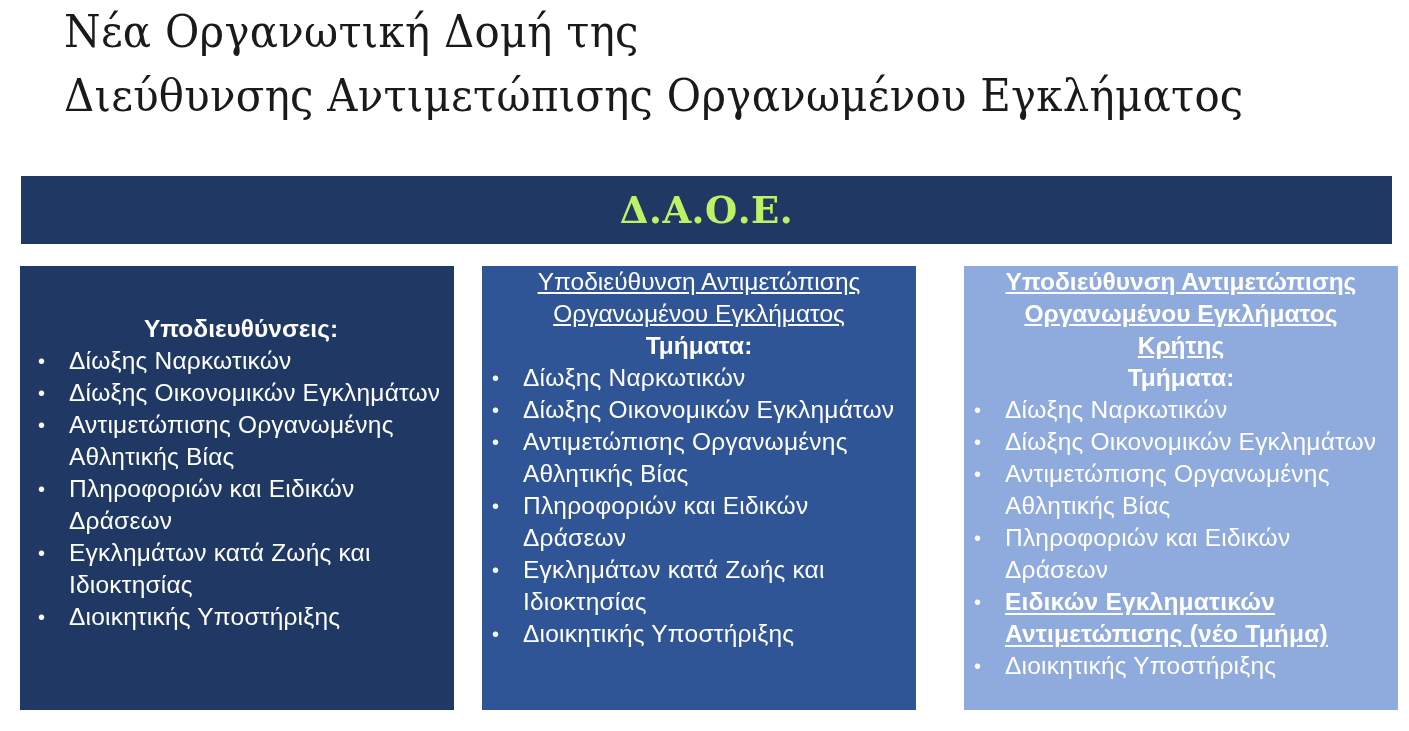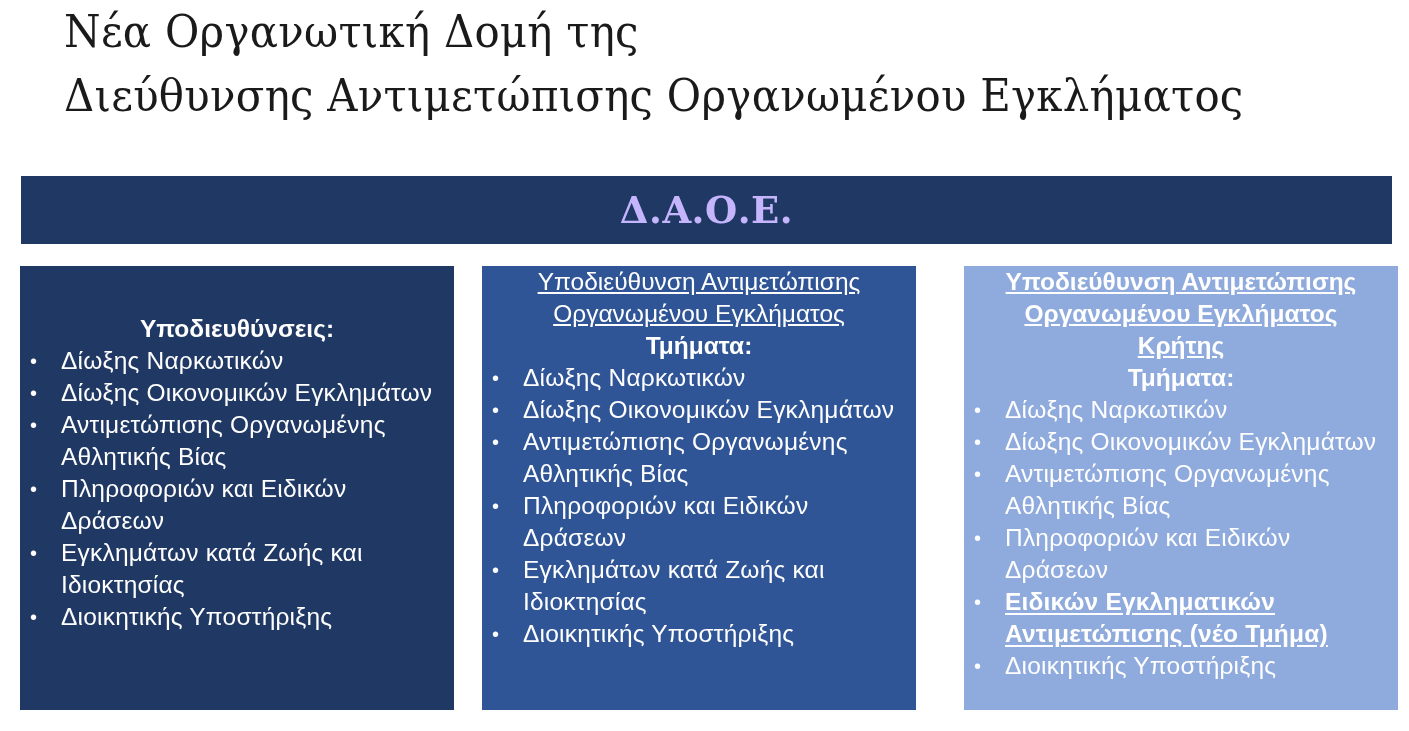--- a/index.html
+++ b/index.html
@@ -1,22 +1,22 @@
 <!DOCTYPE html>
 <html><head>
 <meta charset="utf-8">
 <style>
   html, body { margin:0; padding:0; }
   body { width:1409px; height:731px; background:#ffffff; position:relative; overflow:hidden; font-family:"Liberation Sans", sans-serif; }
   .title { position:absolute; left:64px; top:0; margin:0; font-family:"DejaVu Serif", serif; font-weight:normal; color:#1a1a1a; font-size:45px; line-height:64px; letter-spacing:0.3px; transform:scaleX(0.93); transform-origin:left top; }
   .title span { display:block; white-space:nowrap; }
   .banner { position:absolute; left:21px; top:176px; width:1371px; height:68px; background:#203864; display:flex; align-items:center; justify-content:center; }
-  .banner-text { color:#c4b5fd; font-family:"DejaVu Serif", serif; font-weight:bold; font-size:37px; letter-spacing:0.5px; }
+  .banner-text { color:#bef264; font-family:"DejaVu Serif", serif; font-weight:bold; font-size:37px; letter-spacing:0.5px; }
   .box { position:absolute; top:266px; width:434px; height:444px; overflow:hidden; color:#fff; box-sizing:border-box; }
-  .box1 { left:20px; background:#203864; padding-top:47px; }
+  .box1 { left:20px; background:#203864; padding-top:47px;padding-left:8px; }
   .box2 { left:482px; background:#2F5597; padding-top:0; }
   .box3 { left:964px; background:#8FAADC; padding-top:0; }
   .head { text-align:center; font-size:24.5px; line-height:32px; white-space:nowrap;text-decoration:underline; }
   .sub { text-align:center; font-size:24.5px; line-height:32px; font-weight:bold; }
   ul { list-style:none; margin:0; padding:0; }
   li { position:relative; padding-left:41px; font-size:24.5px; line-height:32px; letter-spacing:0.2px; }
   li .bullet { position:absolute; left:10px; top:0; font-size:20px; }
   li .txt { display:block; }
   li.highlight .txt { font-weight:bold; text-decoration:underline; text-underline-offset:3px; }
   .box3 .head { font-weight:bold; }

